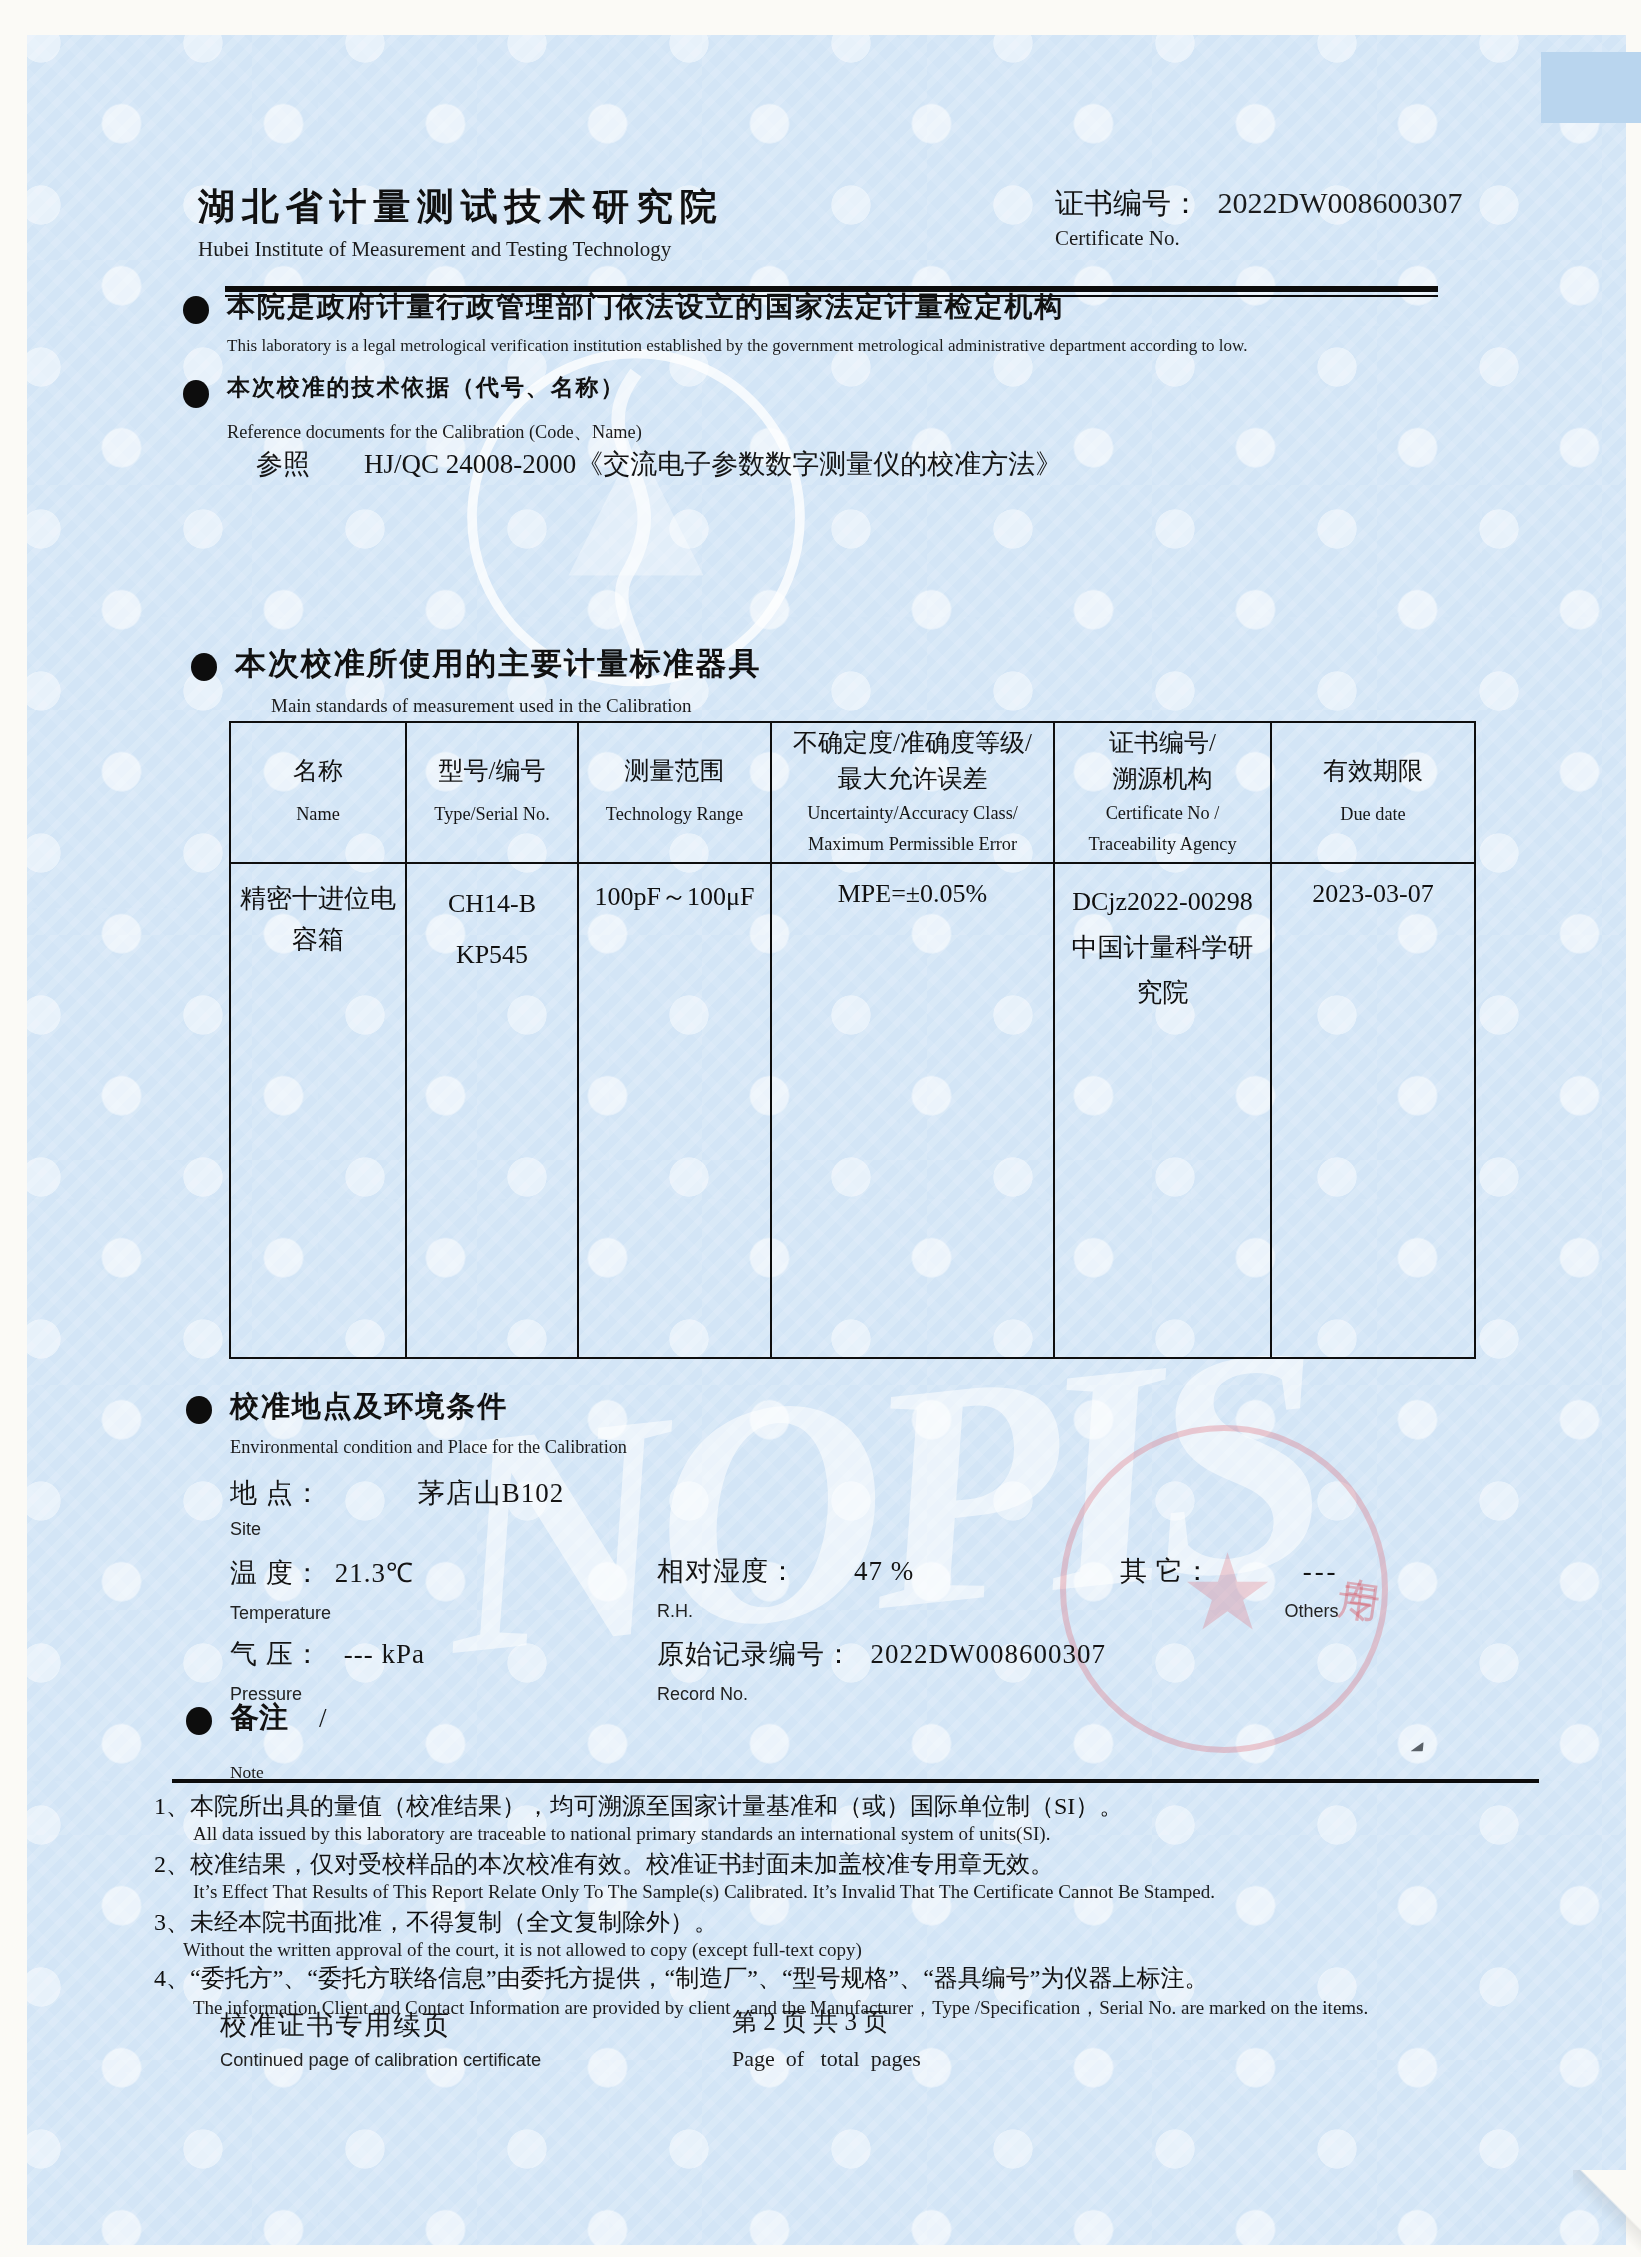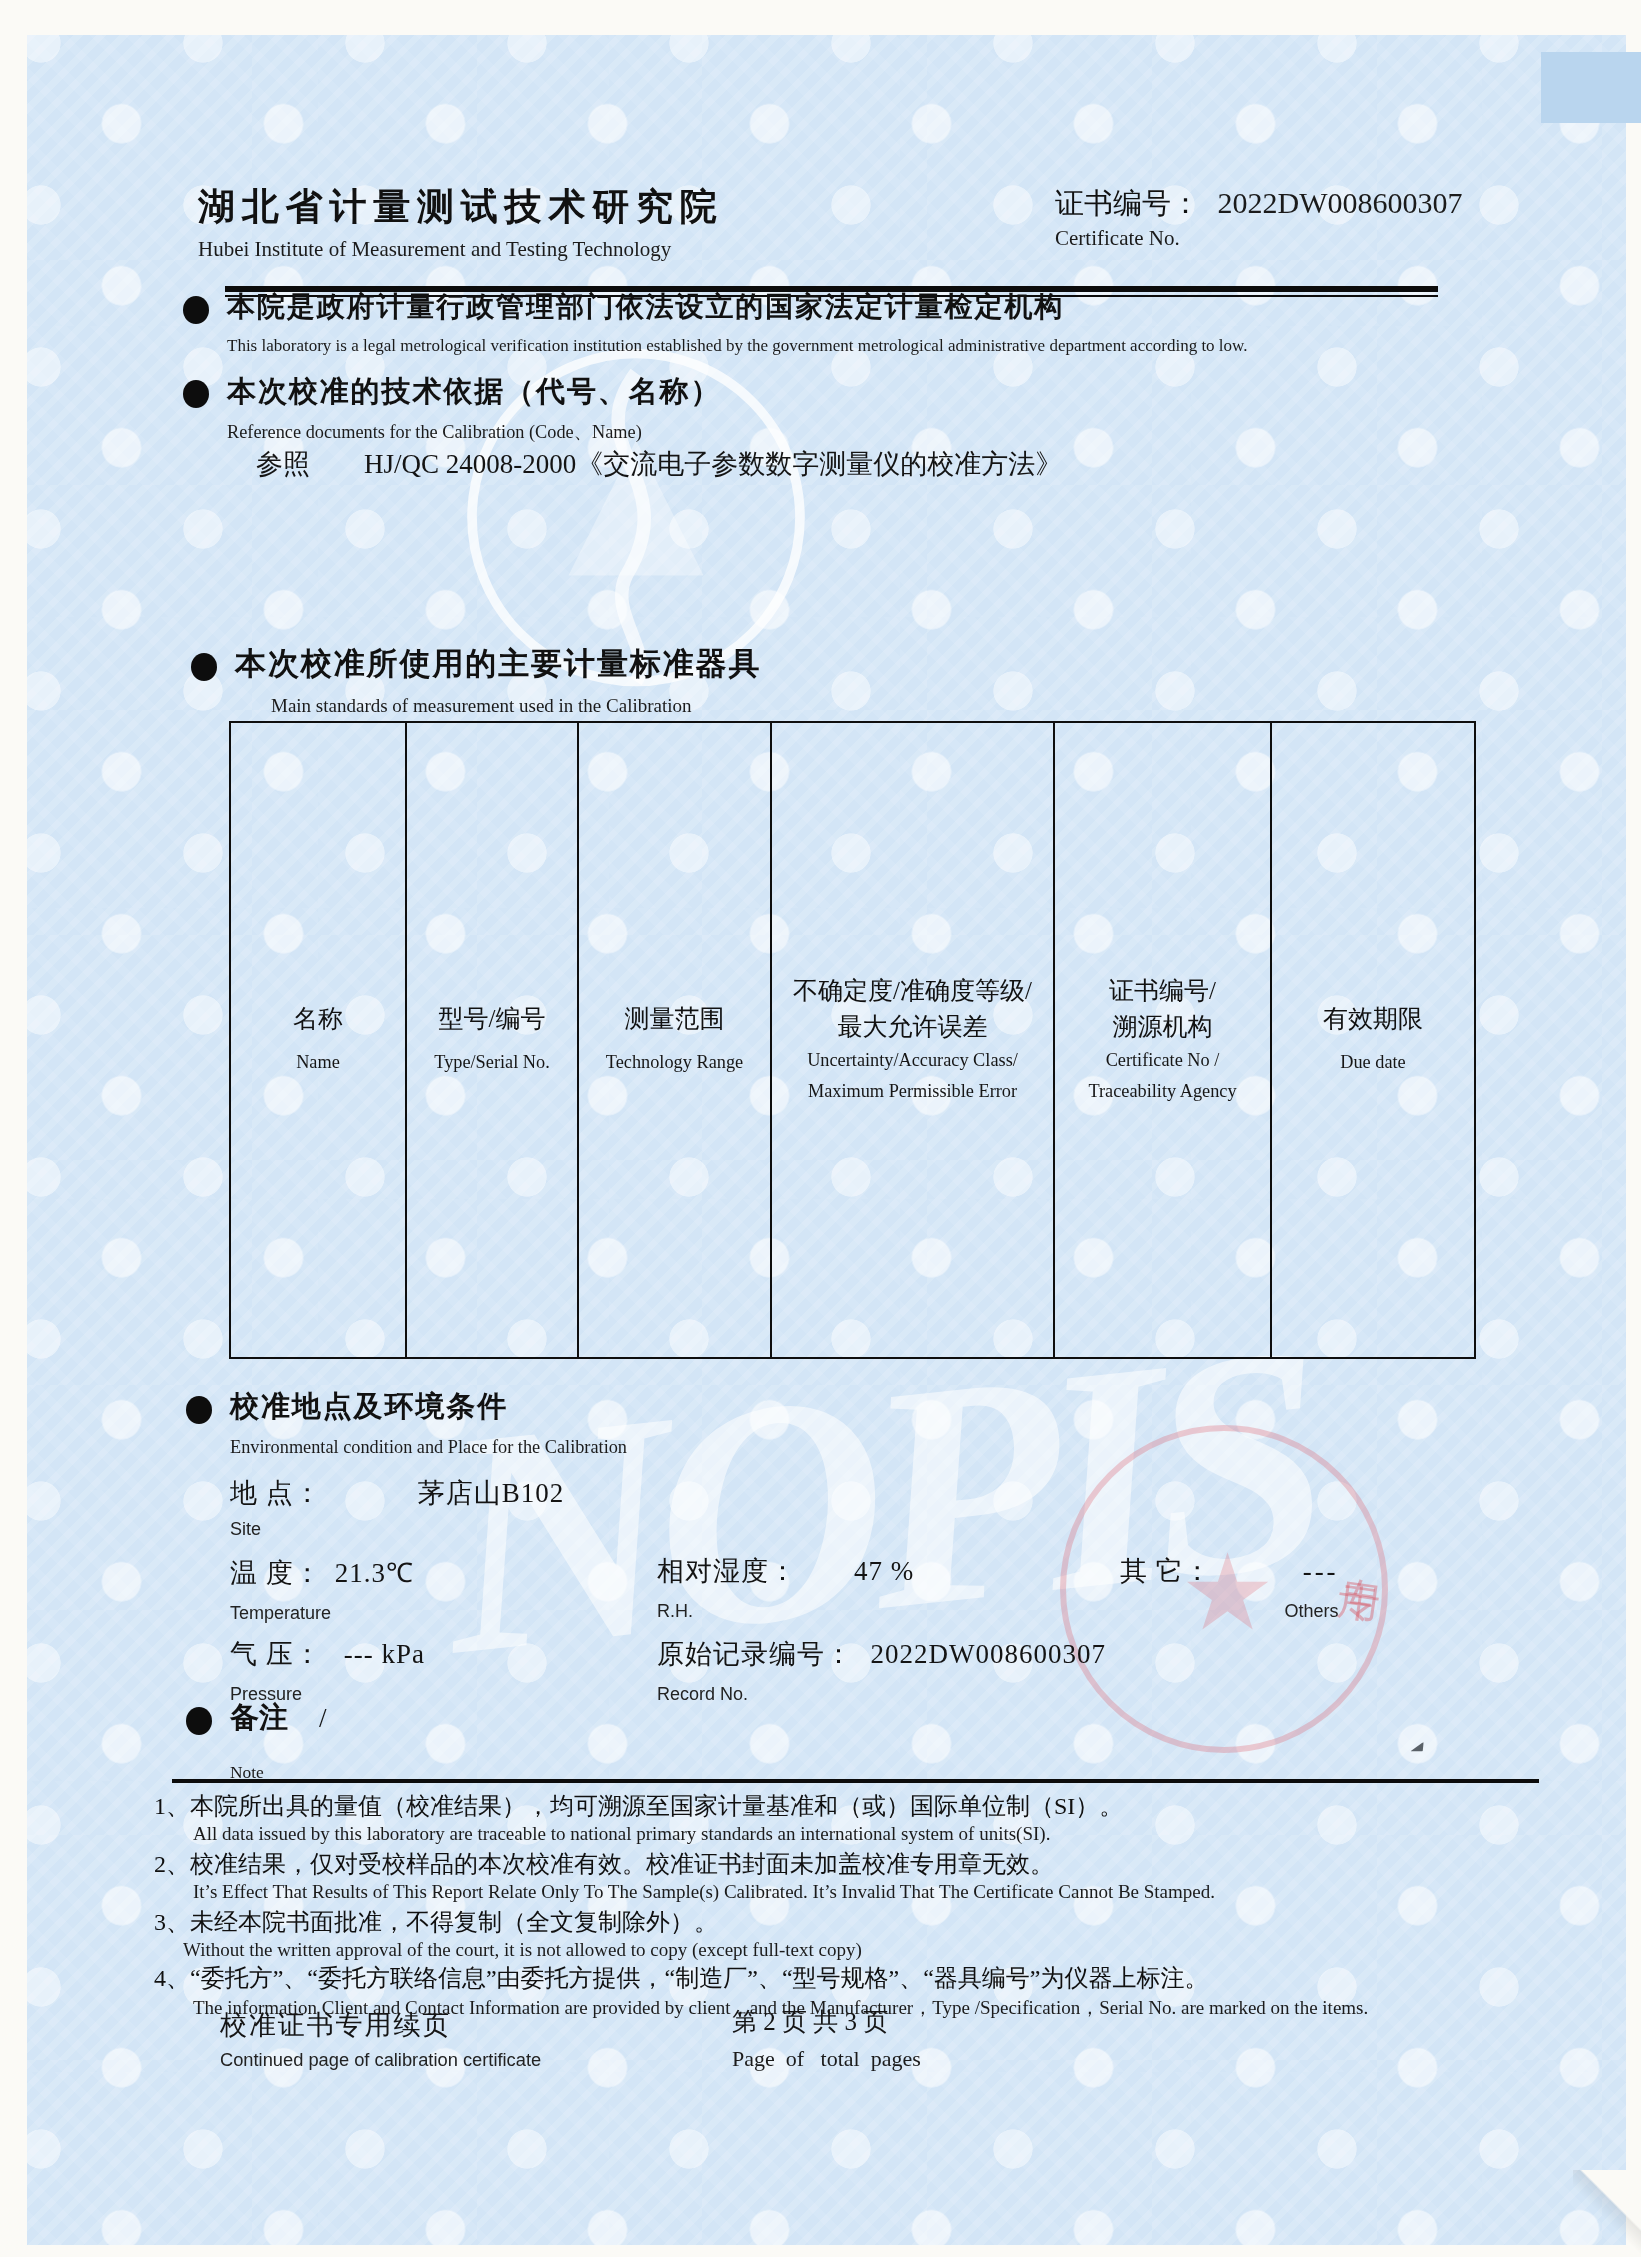--- a/index.html
+++ b/index.html
@@ -107,21 +107,21 @@
     <div class="abs rule-double">
         <div class="a"></div>
         <div class="b"></div>
       </div>
 
     <span class="abs bullet" style="left:156px; top:261px;"></span>
     <div class="abs cn-hei" style="left:200px; top:253px; font-size:28px; letter-spacing:1.9px;">本院是政府计量行政管理部门依法设立的国家法定计量检定机构</div>
     <div class="abs en-serif" style="left:200px; top:301px; font-size:17px;">This laboratory is a legal metrological verification institution established by the government metrological administrative department according to low.</div>
 
     <span class="abs bullet" style="left:156px; top:345px;"></span>
-    <div class="abs cn-hei" style="left:200px; top:337px; font-size:29px; letter-spacing:1.9px;font-family:Liberation Serif, serif;">本次校准的技术依据（代号、名称）</div>
+    <div class="abs cn-hei" style="left:200px; top:337px; font-size:23px; letter-spacing:1.9px;font-family:Liberation Serif, serif;">本次校准的技术依据（代号、名称）</div>
     <div class="abs en-serif" style="left:200px; top:384px; font-size:18.3px;">Reference documents for the Calibration (Code、Name)</div>
     <div class="abs" style="left:229px; top:411px;">
       <span class="cn-song" style="font-size:27px;">参照</span>
       <span class="cn-song" style="font-size:27px; margin-left:50px;">HJ/QC 24008-2000《交流电子参数数字测量仪的校准方法》</span>
     </div>
 
     <span class="abs bullet" style="left:164px; top:618px;"></span>
     <div class="abs cn-hei" style="left:208px; top:608px; font-size:31px; letter-spacing:1.9px;">本次校准所使用的主要计量标准器具</div>
     <div class="abs en-serif" style="left:216px; top:660px; font-size:19px;margin-left:28px;">Main standards of measurement used in the Calibration</div>
 
@@ -158,20 +158,32 @@
               <span class="th-cn">证书编号/
 溯源机构</span>
               <span class="th-en" style="margin-top:0; line-height:1.7;">Certificate No /
 Traceability Agency</span>
             </th>
         <th>
               <span class="th-cn">有效期限</span>
               <span class="th-en">Due date</span>
             </th>
       </tr>
+      <tr>
+        <td><span class="cell lh-mid">精密十进位电
+容箱</span></td>
+        <td><span class="cell lh-loose">CH14-B
+KP545</span></td>
+        <td><span class="cell">100pF～100μF</span></td>
+        <td><span class="cell">MPE=±0.05%</span></td>
+        <td><span class="cell lh-loose" style="line-height:1.75;">DCjz2022-00298
+中国计量科学研
+究院</span></td>
+        <td><span class="cell">2023-03-07</span></td>
+      </tr>
     </tbody>
       </table>
 
     <span class="abs bullet" style="left:159px; top:1361px;"></span>
     <div class="abs cn-hei" style="left:203px; top:1352px; font-size:29px; letter-spacing:1.9px;">校准地点及环境条件</div>
     <div class="abs en-serif" style="left:203px; top:1402px; font-size:18.3px;">Environmental condition and Place for the Calibration</div>
 
     <div class="abs" style="left:203px; top:1440px;">
       <span class="cn-song env-label">地 点：</span>
       <span class="cn-song env-label" style="margin-left:92px;">茅店山B102</span>

